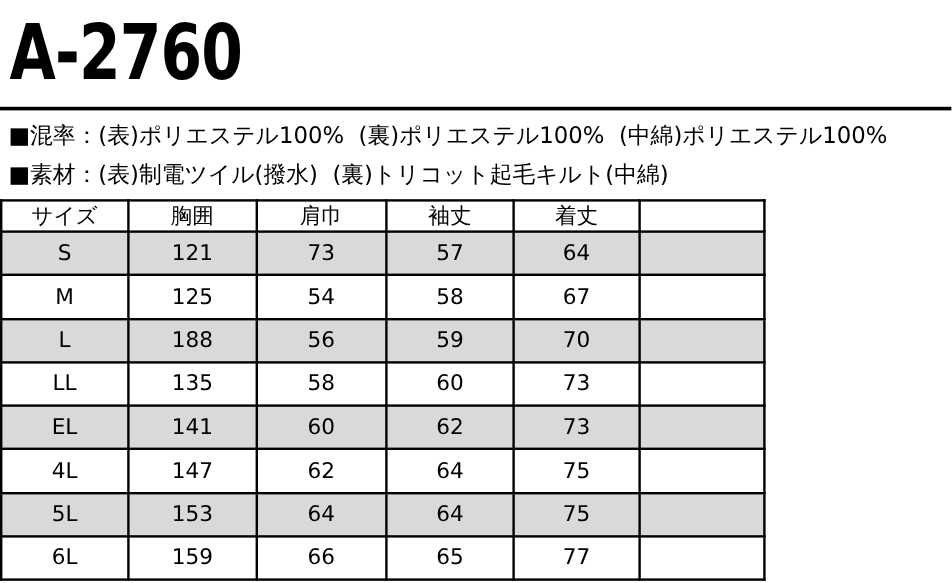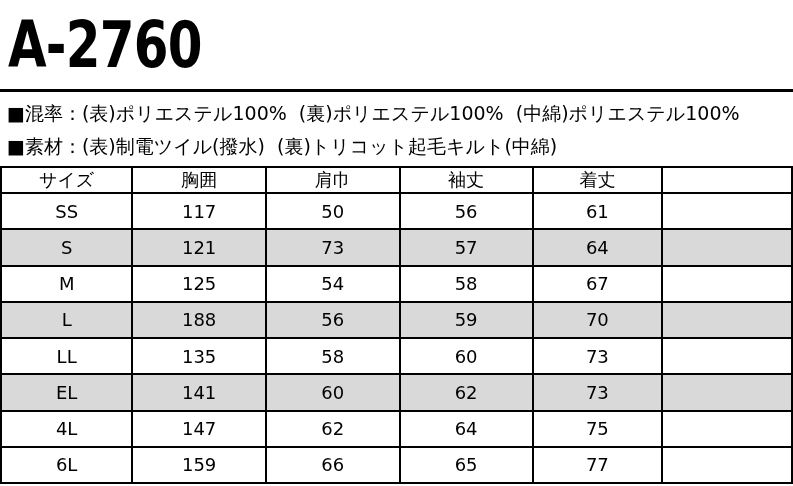--- a/index.html
+++ b/index.html
@@ -35,21 +35,21 @@
     font-size: 26px;
     line-height: 1;
   }
   .specs { padding: 5px 7px 0 7px; }
   .spec-line {
     font-size: 19px;
     line-height: 33px;
     white-space: pre;
   }
   table.size-table {
-    width: 793px;
+    width: 638px;
     height: 318px;
     border-collapse: collapse;
     table-layout: fixed;
     margin-top: 3px;
   }
   .size-table th, .size-table td {
     border: 2px solid #000000;
     text-align: center;
     vertical-align: middle;
     font-size: 18px;
@@ -83,28 +83,20 @@
     <tr>
       <th>サイズ</th>
       <th>胸囲</th>
       <th>肩巾</th>
       <th>袖丈</th>
       <th>着丈</th>
       <th></th>
     </tr>
   </thead>
   <tbody>
-    <tr>
-      <td>SS</td>
-      <td>117</td>
-      <td>50</td>
-      <td>56</td>
-      <td>61</td>
-      <td></td>
-    </tr>
     <tr class="stripe">
       <td>S</td>
       <td>121</td>
       <td>73</td>
       <td>57</td>
       <td>64</td>
       <td></td>
     </tr>
     <tr>
       <td>M</td>
@@ -139,20 +131,28 @@
       <td></td>
     </tr>
     <tr>
       <td>4L</td>
       <td>147</td>
       <td>62</td>
       <td>64</td>
       <td>75</td>
       <td></td>
     </tr>
+    <tr class="stripe">
+      <td>5L</td>
+      <td>153</td>
+      <td>64</td>
+      <td>64</td>
+      <td>75</td>
+      <td></td>
+    </tr>
     <tr>
       <td>6L</td>
       <td>159</td>
       <td>66</td>
       <td>65</td>
       <td>77</td>
       <td></td>
     </tr>
   </tbody>
 </table>

